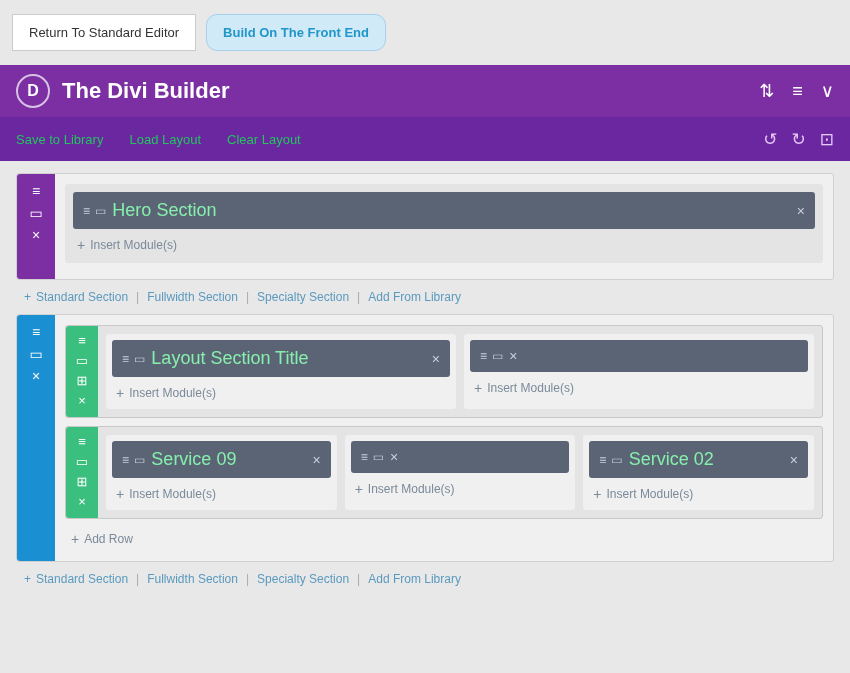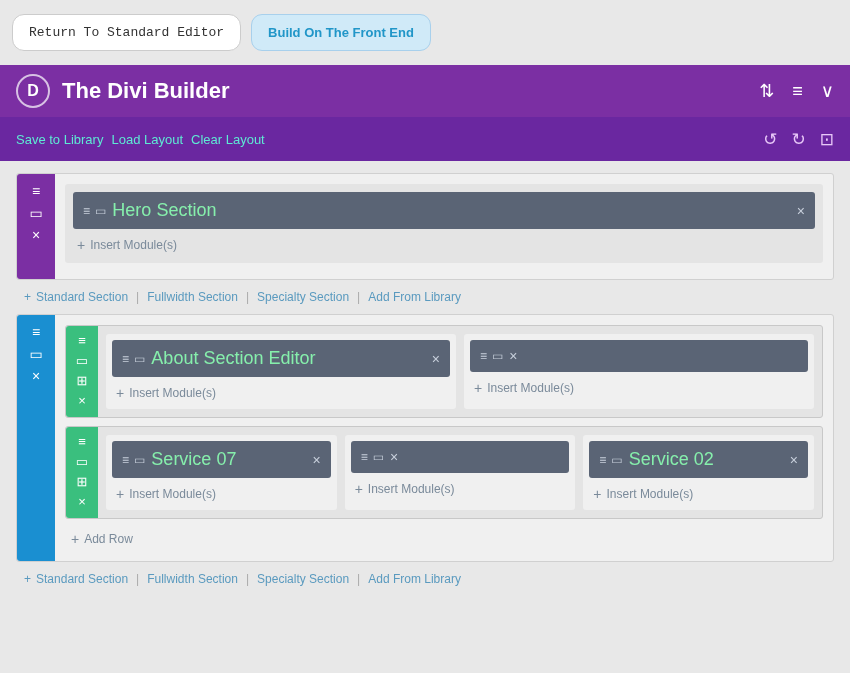--- a/index.html
+++ b/index.html
@@ -14,27 +14,26 @@
     .top-bar {
       background: #e8e8e8;
       padding: 14px 12px;
       display: flex;
       align-items: center;
       gap: 10px;
     }
     .btn-standard-editor {
       background: #fff;
       border: 1px solid #ccc;
-      border-radius: 12px;
+      border-radius: 0;
       padding: 10px 16px;
       font-size: 13px;
       color: #333;
       cursor: pointer;
       white-space: nowrap;
-      font-family: Liberation Mono, monospace;
     }
     .btn-front-end {
       background: #d0eaf8;
       border: 1px solid #a8d0ec;
       border-radius: 11px;
       padding: 10px 16px;
       font-size: 13px;
       color: #2196c8;
       cursor: pointer;
       font-weight: 600;
@@ -87,24 +86,24 @@
     
     .toolbar {
       background: #6a27a0;
       padding: 0 16px;
       display: flex;
       align-items: center;
       height: 44px;
       gap: 0;
     }
     .toolbar-item {
-      color: #5eead4;
+      color: #22c55e;
       font-size: 13px;
       cursor: pointer;
-      padding: 0 8px 0 0;
+      padding: 0 26px 0 0;
       white-space: nowrap;
     }
     .toolbar-item:first-child {
       padding-left: 0;
     }
     .toolbar-spacer {
       flex: 1;
     }
     .toolbar-icons {
       display: flex;
@@ -374,21 +373,21 @@
           <span>×</span>
         </div>
         <div class="row-content">
 
           <div class="column-block">
             <div class="module-header">
               <div class="module-header-icons">
                 <span>≡</span>
                 <span>▭</span>
               </div>
-              <span class="module-header-title">About Section Editor</span>
+              <span class="module-header-title">Layout Section Title</span>
               <span class="module-header-close">×</span>
             </div>
             <div class="insert-module">
               <span class="plus">+</span>
               <span>Insert Module(s)</span>
             </div>
           </div>
 
           <div class="column-block">
             <div class="module-header">
@@ -414,21 +413,21 @@
           <span>×</span>
         </div>
         <div class="row-content">
 
           <div class="column-block">
             <div class="module-header">
               <div class="module-header-icons">
                 <span>≡</span>
                 <span>▭</span>
               </div>
-              <span class="module-header-title">Service 07</span>
+              <span class="module-header-title">Service 09</span>
               <span class="module-header-close">×</span>
             </div>
             <div class="insert-module">
               <span class="plus">+</span>
               <span>Insert Module(s)</span>
             </div>
           </div>
 
           <div class="column-block">
             <div class="module-header">

